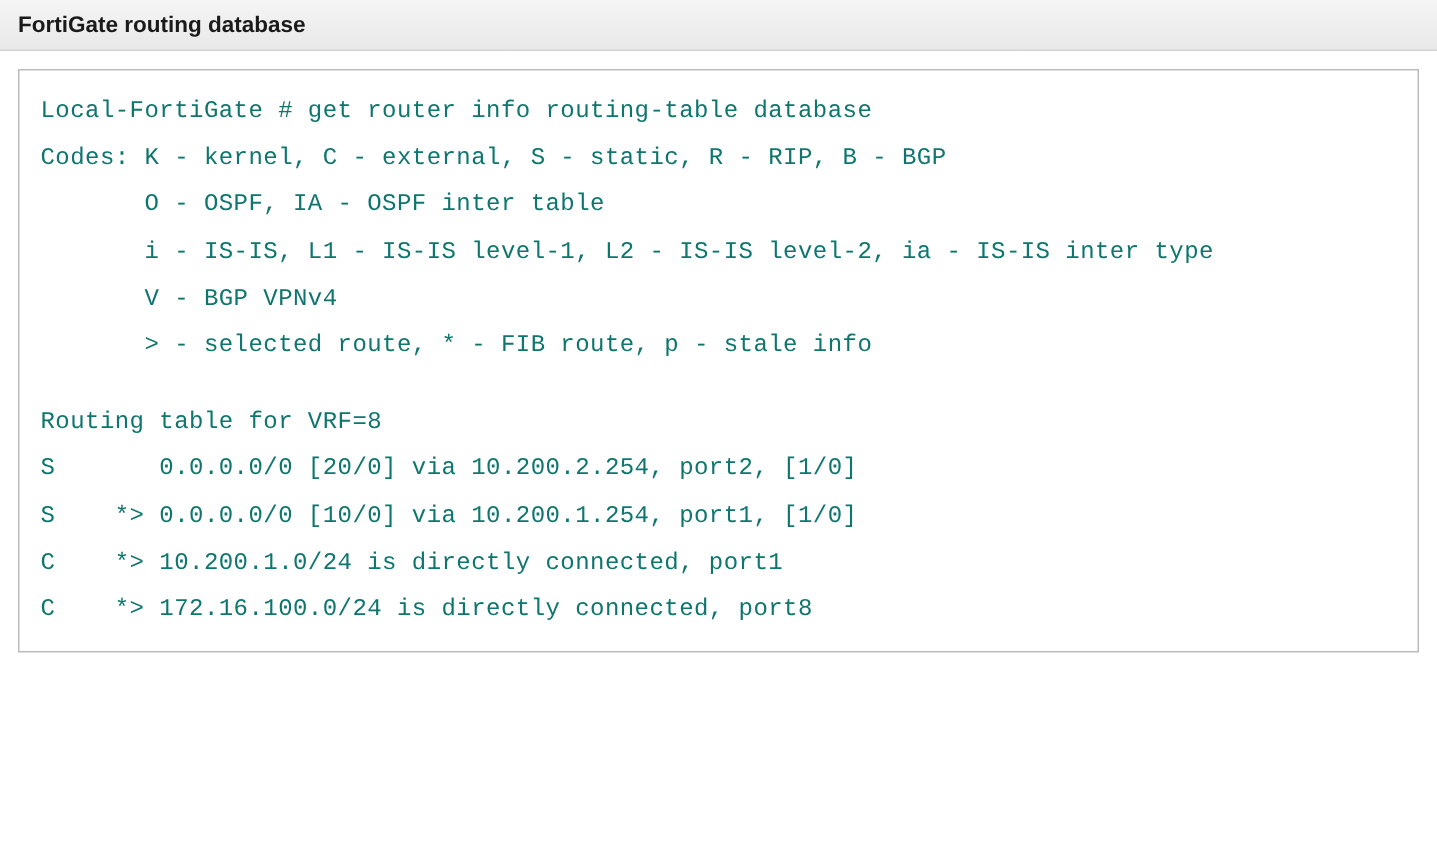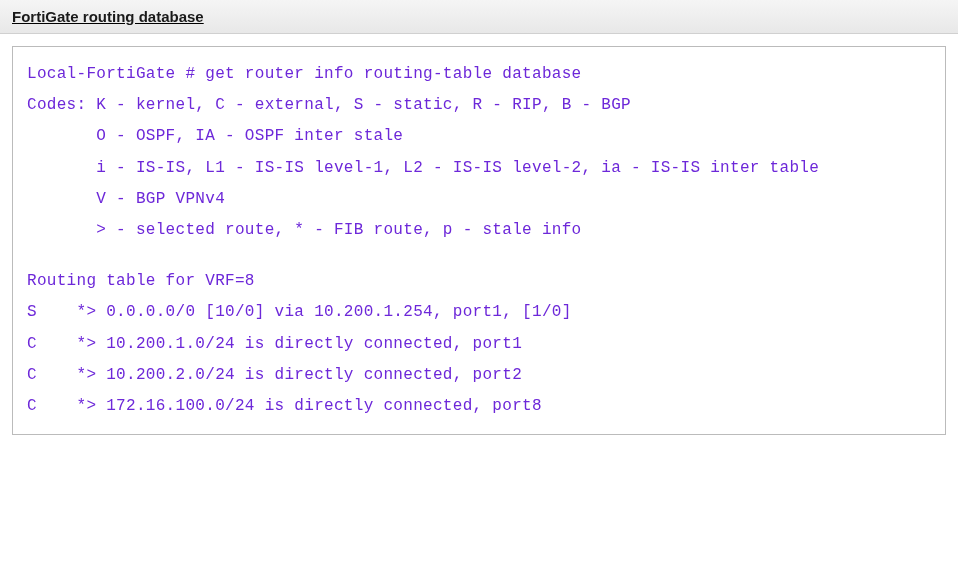--- a/index.html
+++ b/index.html
@@ -11,58 +11,57 @@
       font-family: Arial, Helvetica, sans-serif;
       background: #ffffff;
       width: 958px;
       height: 569px;
       overflow: hidden;
     }
     .header-bar {
       background: linear-gradient(to bottom, #f5f5f5, #e8e8e8);
       padding: 8px 12px;
       border-bottom: 1px solid #d0d0d0;
-      text-decoration: underline;
     }
     .header-title {
       font-weight: bold;
       font-size: 15px;
       color: #1a1a1a;
     }
     .terminal-box {
       margin: 12px;
       border: 1px solid #bbb;
       padding: 12px 14px;
       background: #ffffff;
     }
     .terminal-line {
       font-family: "Courier New", Courier, monospace;
       font-size: 16px;
-      color: #6d28d9;
+      color: #0f766e;
       line-height: 1.95;
       white-space: pre;
       letter-spacing: 0.3px;
     }
     .blank-line {
       height: 20px;
     }
   </style>
 </head>
 <body>
 
 <div class="header-bar">
   <div class="header-title">FortiGate routing database</div>
 </div>
 
 <div class="terminal-box">
   <div class="terminal-line">Local-FortiGate # get router info routing-table database</div>
   <div class="terminal-line">Codes: K - kernel, C - external, S - static, R - RIP, B - BGP</div>
-  <div class="terminal-line">       O - OSPF, IA - OSPF inter stale</div>
-  <div class="terminal-line">       i - IS-IS, L1 - IS-IS level-1, L2 - IS-IS level-2, ia - IS-IS inter table</div>
+  <div class="terminal-line">       O - OSPF, IA - OSPF inter table</div>
+  <div class="terminal-line">       i - IS-IS, L1 - IS-IS level-1, L2 - IS-IS level-2, ia - IS-IS inter type</div>
   <div class="terminal-line">       V - BGP VPNv4</div>
   <div class="terminal-line">       &gt; - selected route, * - FIB route, p - stale info</div>
   <div class="blank-line"></div>
   <div class="terminal-line">Routing table for VRF=8</div>
+  <div class="terminal-line">S       0.0.0.0/0 [20/0] via 10.200.2.254, port2, [1/0]</div>
   <div class="terminal-line">S    *&gt; 0.0.0.0/0 [10/0] via 10.200.1.254, port1, [1/0]</div>
   <div class="terminal-line">C    *&gt; 10.200.1.0/24 is directly connected, port1</div>
-  <div class="terminal-line">C    *&gt; 10.200.2.0/24 is directly connected, port2</div>
   <div class="terminal-line">C    *&gt; 172.16.100.0/24 is directly connected, port8</div>
 </div>
 
 </body></html>

